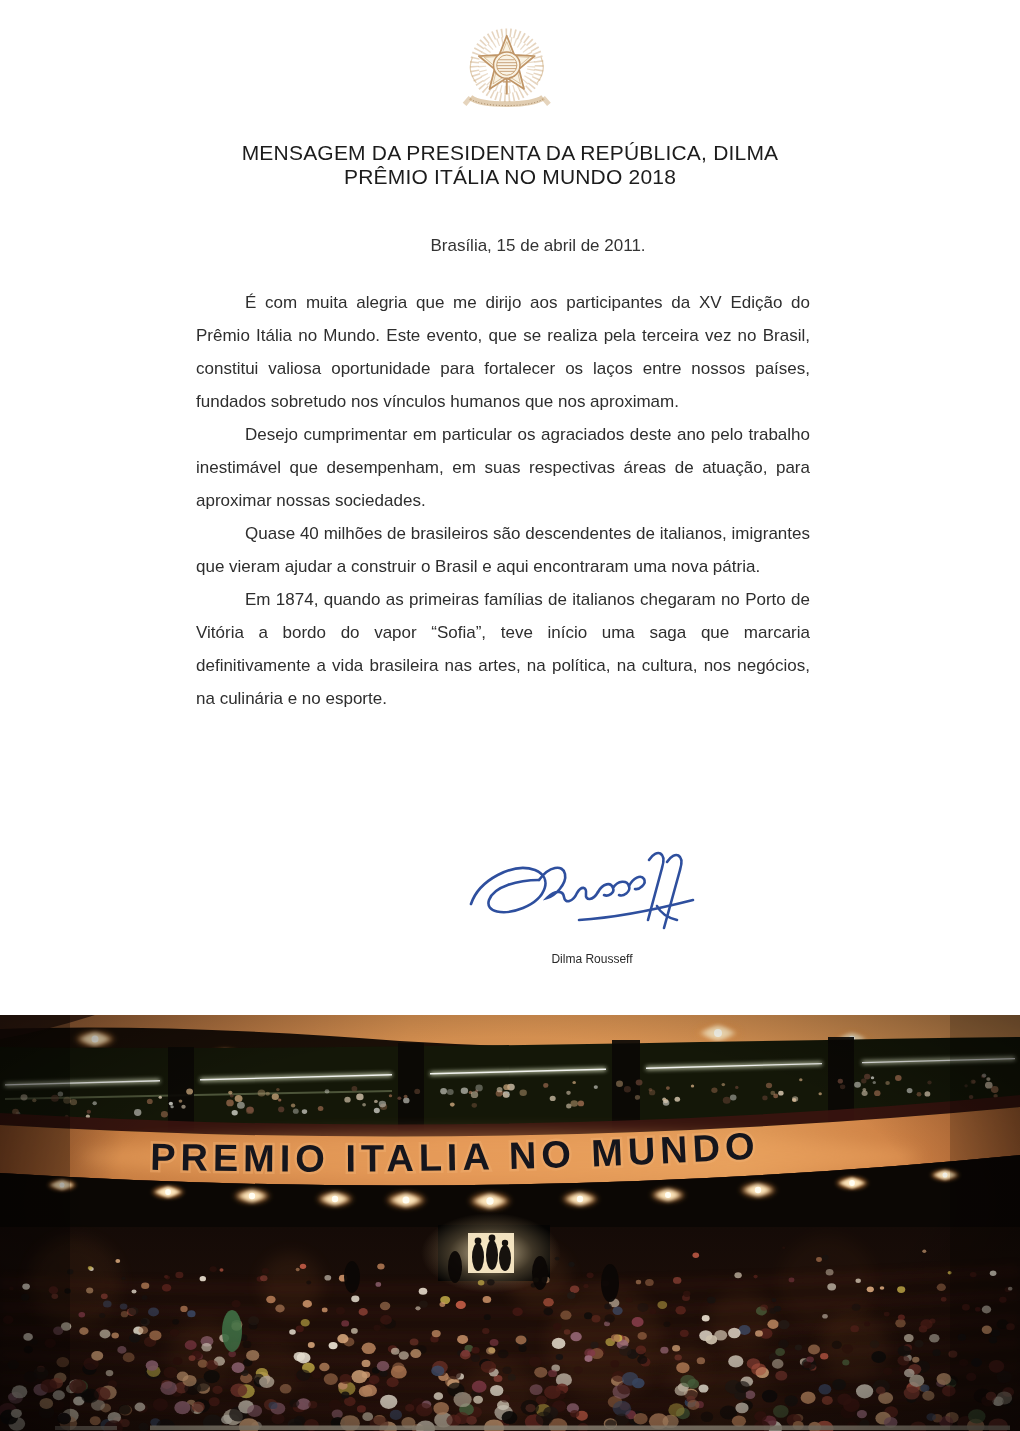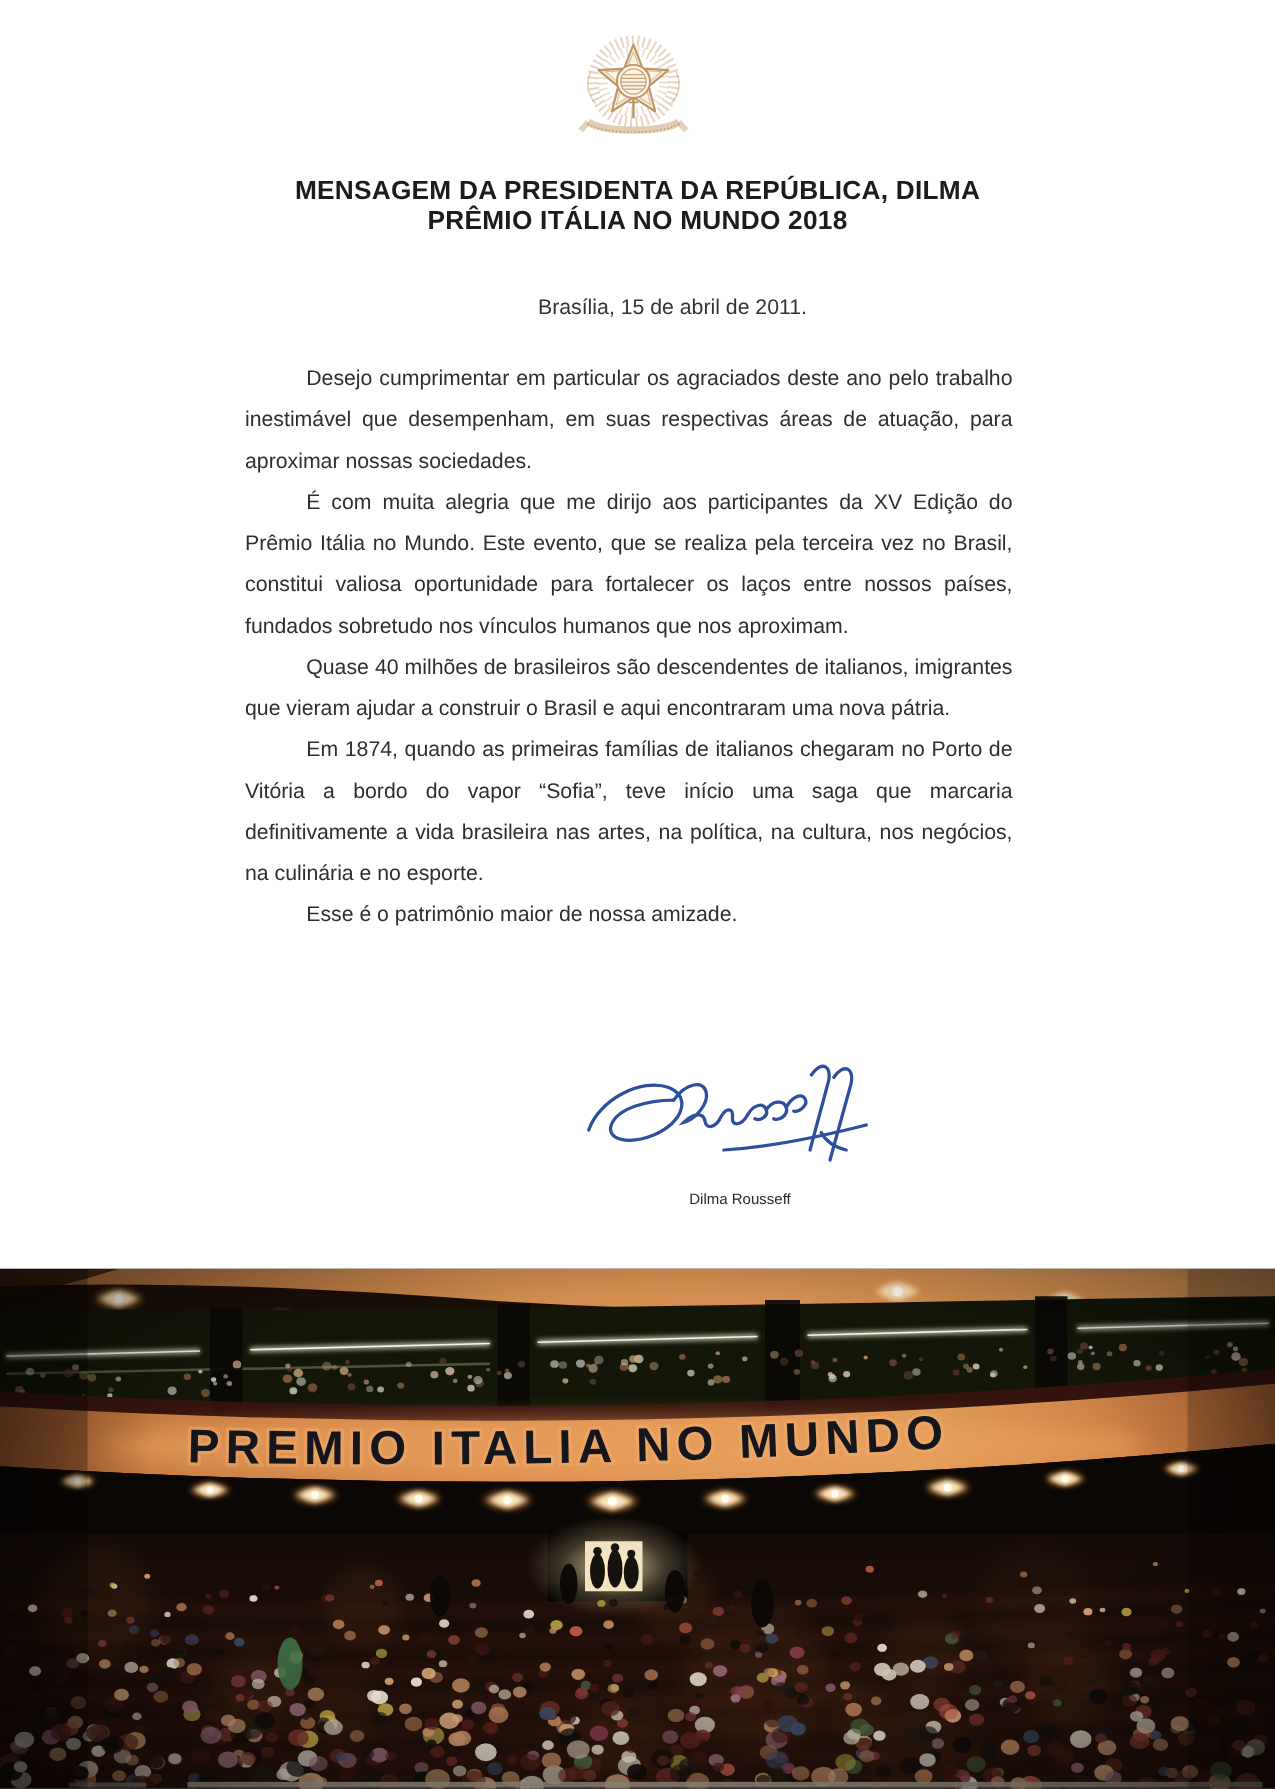--- a/index.html
+++ b/index.html
@@ -3,21 +3,21 @@
 <meta charset="utf-8">
 <style>
   html,body{margin:0;padding:0;}
   body{
     width:1020px;height:1431px;position:relative;overflow:hidden;
     background:#ffffff;font-family:"Liberation Sans",sans-serif;color:#2d2d2d;
   }
   .emblem{position:absolute;top:22px;left:50%;transform:translateX(-53%);width:108px;height:102px;}
   .title{
     position:absolute;top:141px;left:190px;width:640px;text-align:center;
-    font-weight:bold;font-size:21px;line-height:24px;color:#1c1c1c;letter-spacing:.2px;
+    font-weight:normal;font-size:21px;line-height:24px;color:#1c1c1c;letter-spacing:.2px;
   }
   .dateline{position:absolute;top:236px;left:0;width:1020px;text-align:center;font-size:17px;color:#333;padding-left:28px;}
   .letter-body{position:absolute;top:286px;left:196px;width:614px;font-size:17px;line-height:33px;text-align:justify;color:#2e2e2e;}
   .letter-body p{margin:0;text-indent:49px;}
   .signature{position:absolute;top:846px;left:460px;width:252px;height:100px;}
   .signer{position:absolute;top:948px;left:392px;width:400px;text-align:center;font-size:12px;line-height:22px;color:#2a2a2a;}
   .photo{position:absolute;top:1015px;left:0;width:1020px;height:416px;background:#0d0805;overflow:hidden;}
   .photo svg{display:block;}
 </style>
 </head>
@@ -50,25 +50,24 @@
 </div>
 
 <div class="title">
   <div>MENSAGEM DA PRESIDENTA DA REPÚBLICA, DILMA</div>
   <div>PRÊMIO ITÁLIA NO MUNDO 2018</div>
 </div>
 
 <div class="dateline">Brasília, 15 de abril de 2011.</div>
 
 <div class="letter-body">
+  <p>É com muita alegria que me dirijo aos participantes da XV Edição do Prêmio Itália no Mundo. Este evento, que se realiza pela terceira vez no Brasil, constitui valiosa oportunidade para fortalecer os laços entre nossos países, fundados sobretudo nos vínculos humanos que nos aproximam.</p>
   <p>Desejo cumprimentar em particular os agraciados deste ano pelo trabalho inestimável que desempenham, em suas respectivas áreas de atuação, para aproximar nossas sociedades.</p>
-  <p>É com muita alegria que me dirijo aos participantes da XV Edição do Prêmio Itália no Mundo. Este evento, que se realiza pela terceira vez no Brasil, constitui valiosa oportunidade para fortalecer os laços entre nossos países, fundados sobretudo nos vínculos humanos que nos aproximam.</p>
   <p>Quase 40 milhões de brasileiros são descendentes de italianos, imigrantes que vieram ajudar a construir o Brasil e aqui encontraram uma nova pátria.</p>
   <p>Em 1874, quando as primeiras famílias de italianos chegaram no Porto de Vitória a bordo do vapor “Sofia”, teve início uma saga que marcaria definitivamente a vida brasileira nas artes, na política, na cultura, nos negócios, na culinária e no esporte.</p>
-  <p>Esse é o patrimônio maior de nossa amizade.</p>
 </div>
 
 <div class="signature">
   <svg viewBox="0 0 250 100" width="252" height="100">
     <g fill="none" stroke="#2e4f9e" stroke-width="2.6" stroke-linecap="round">
       <path d="M10,58 C18,34 52,16 74,24 C92,31 86,52 62,62 C42,70 24,66 28,54 C33,40 58,34 78,34"></path>
       <path d="M78,34 C88,20 102,18 104,28 C106,38 94,50 86,52 C94,44 102,44 103,51 C104,58 112,56 116,47 C120,40 126,40 125,48 C124,55 132,55 137,46"></path>
       <path d="M137,46 C142,37 150,36 152,42 C154,47 147,51 143,49 M152,42 C157,34 166,34 168,40 C170,46 162,51 158,49"></path>
       <path d="M168,40 C172,32 180,28 183,33 C186,38 178,44 174,43"></path>
       <path d="M188,14 C196,2 206,6 201,22 L187,74"></path>

